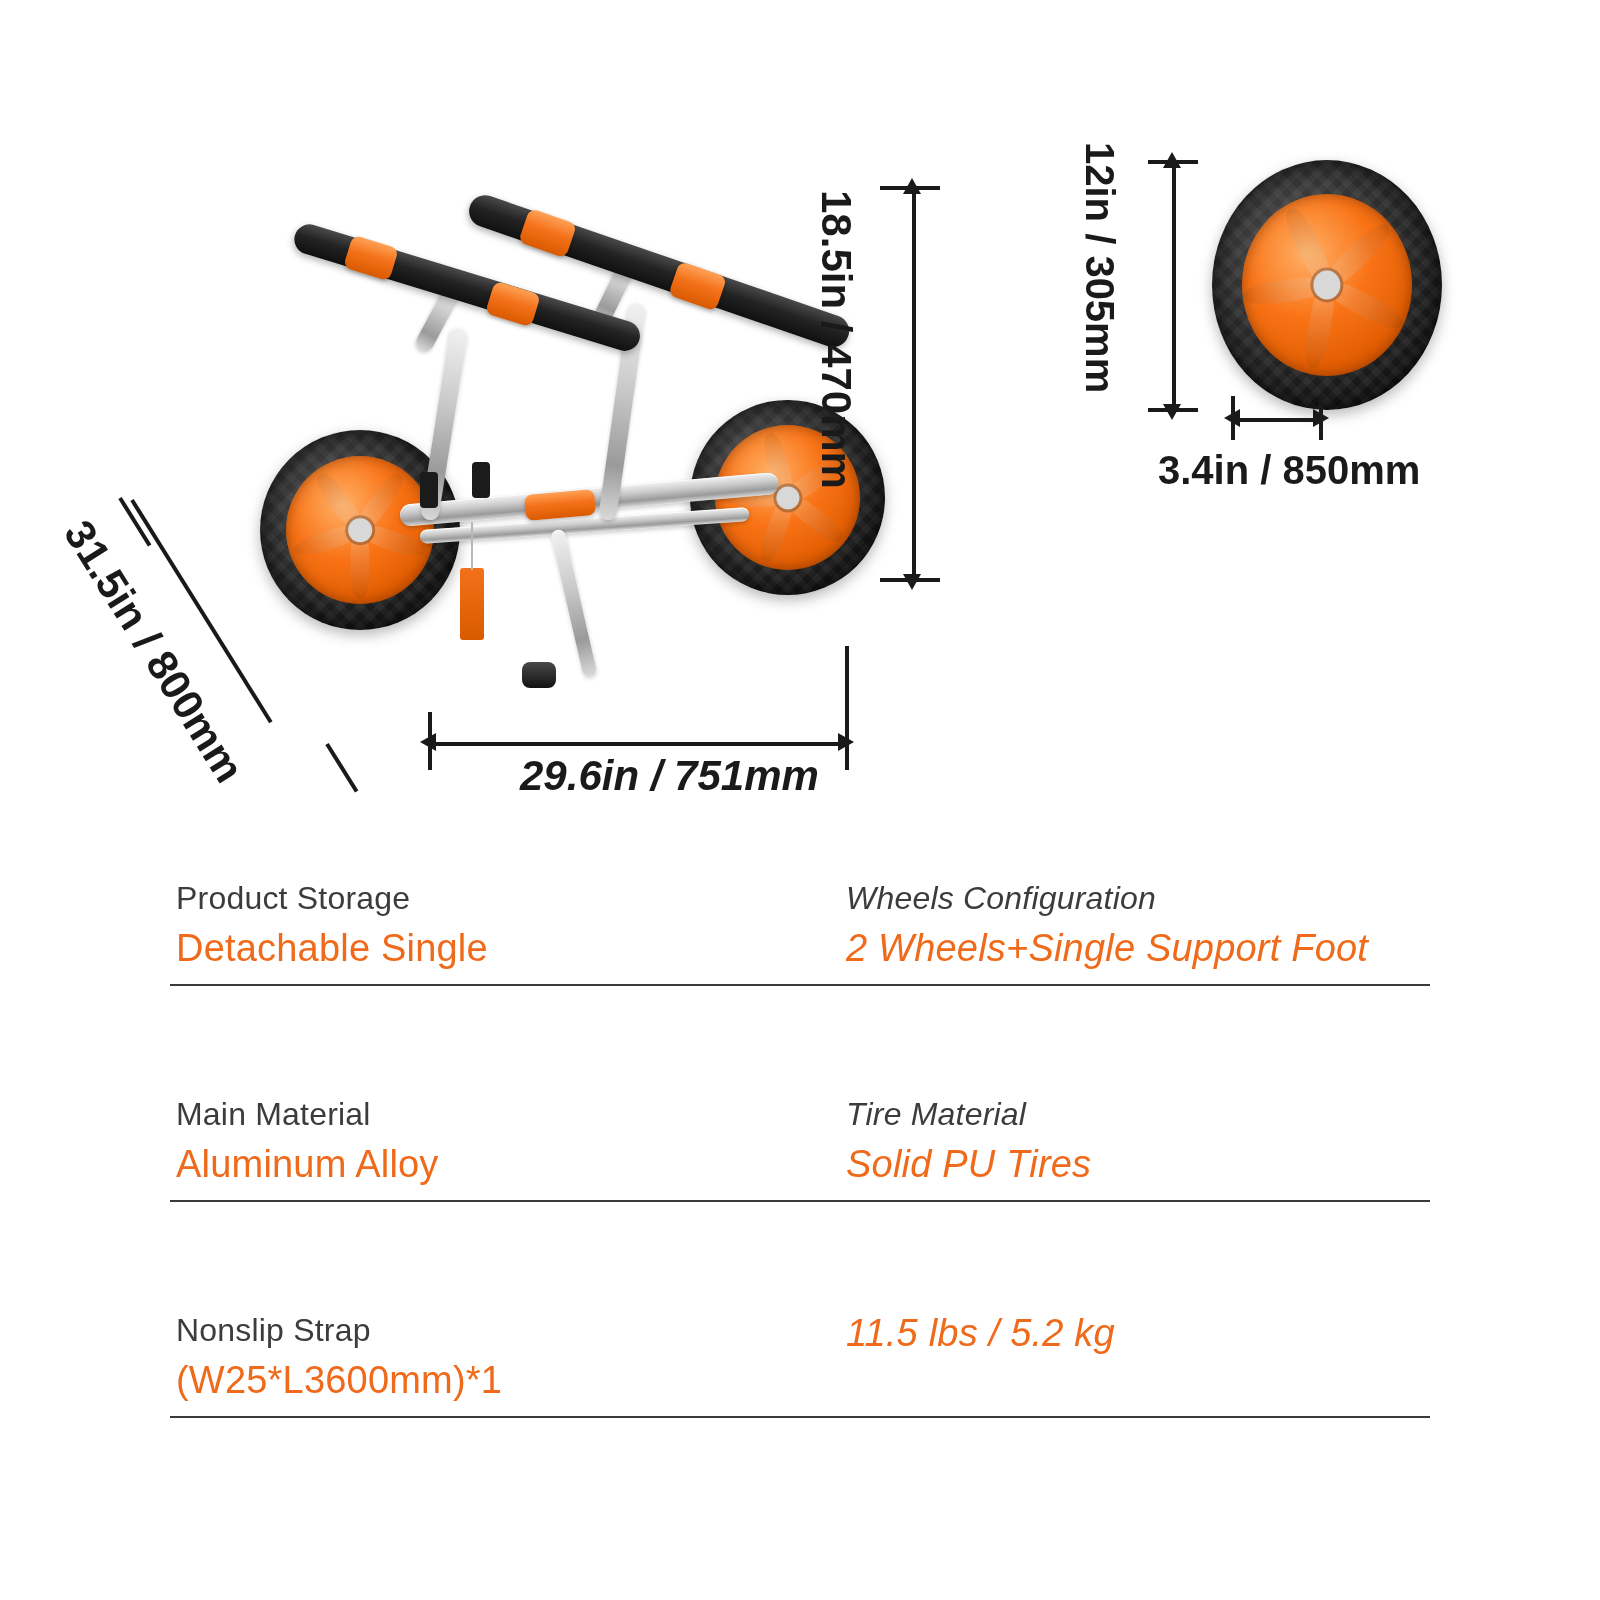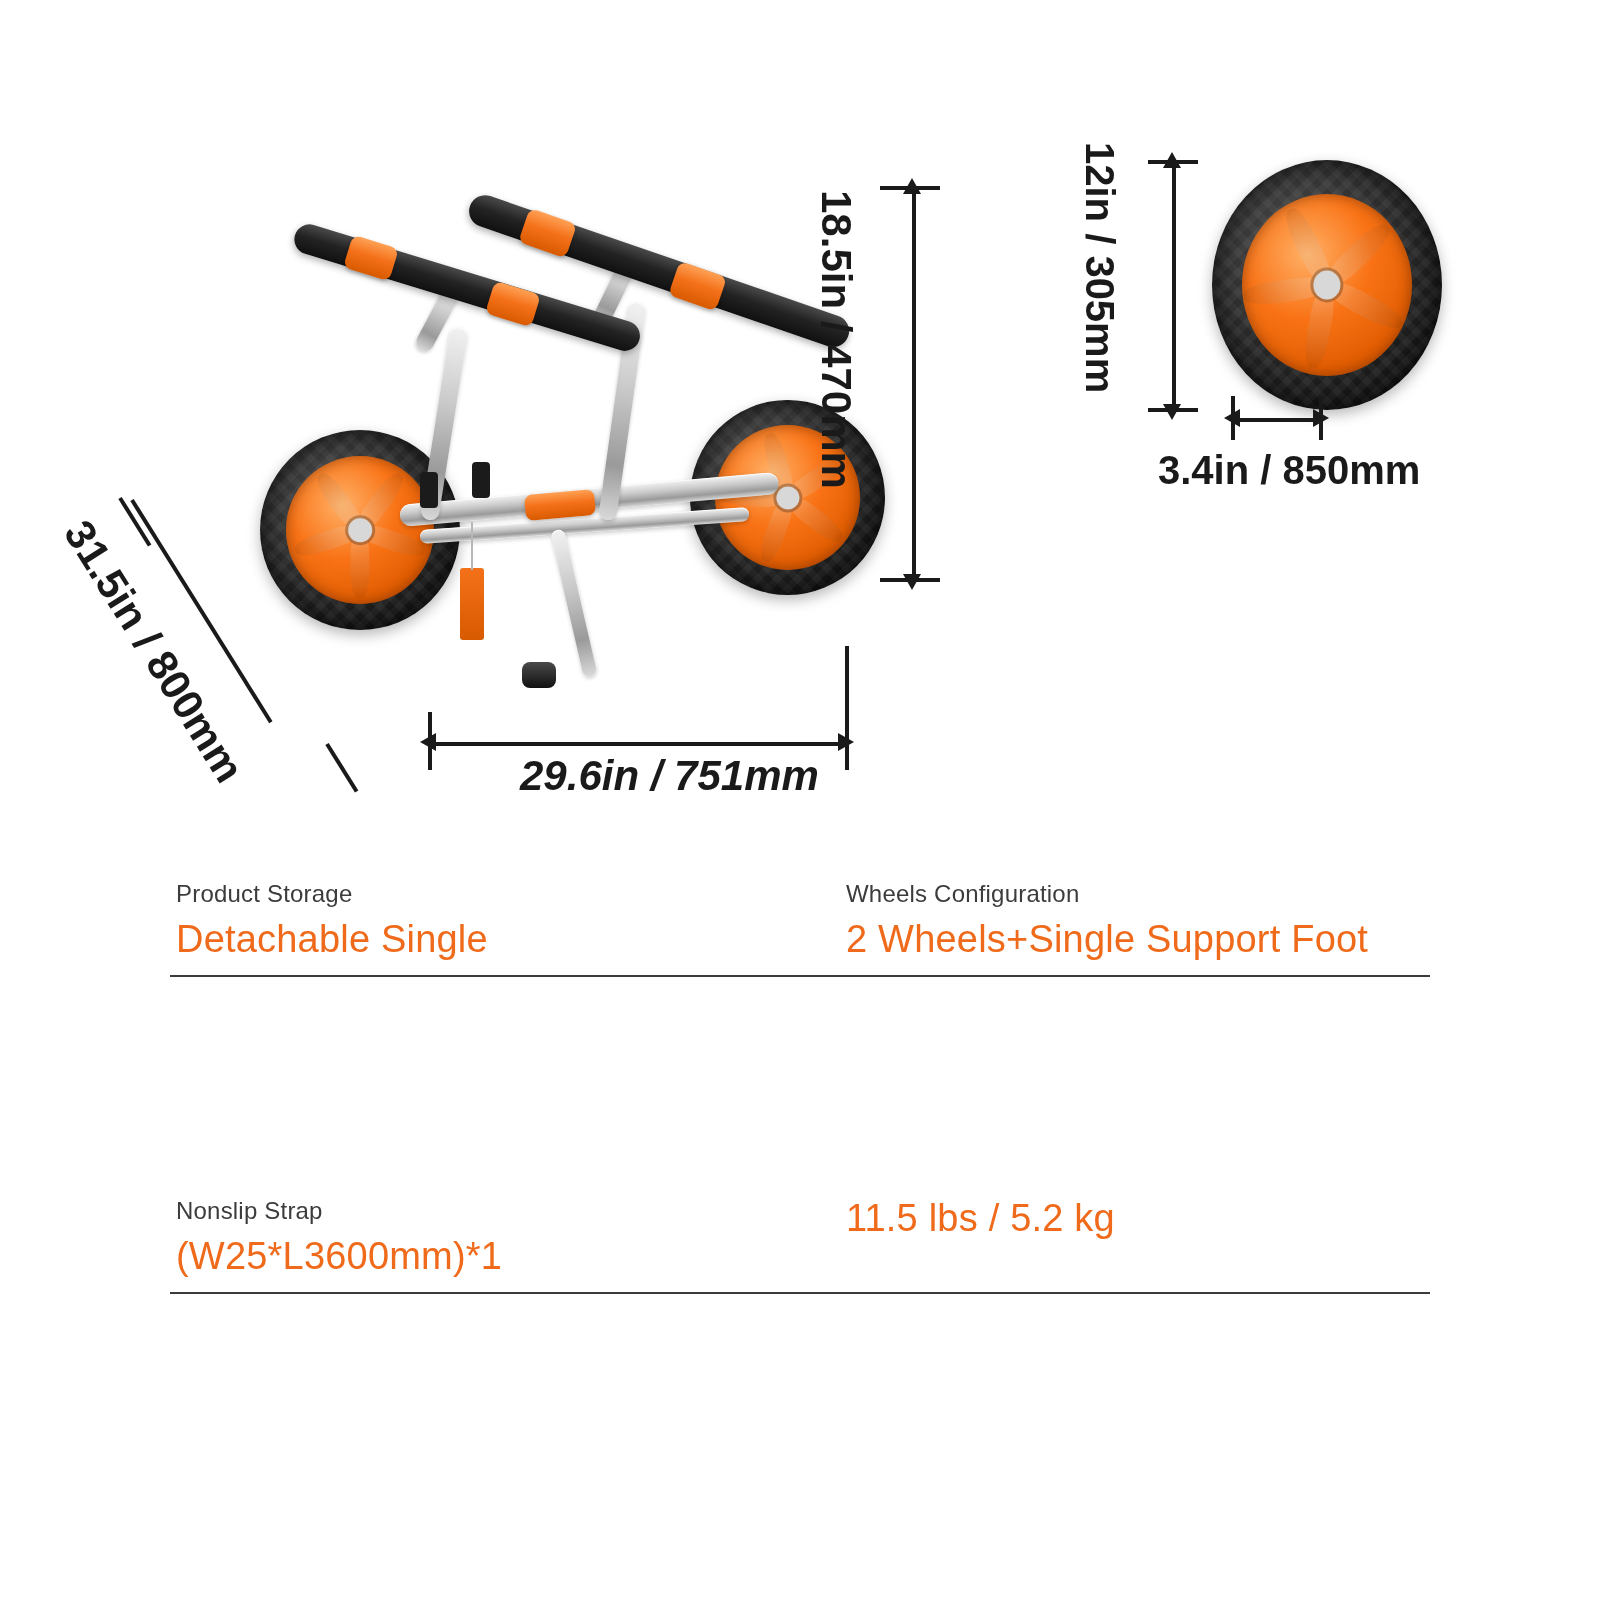--- a/index.html
+++ b/index.html
@@ -115,23 +115,23 @@
   .spec-row {
     display: flex;
     width: 100%;
   }
   .spec-cell {
     width: 50%;
     box-sizing: border-box;
     padding: 0 0 14px 6px;
     border-bottom: 2px solid #3b3b3b;
   }
-  .spec-cell.right { padding-left: 46px; }
+  .spec-cell.right { padding-left: 46px; font-style: italic; }
   .spec-label {
-    font-size: 24px;
+    font-size: 32px;
     color: #3c3c3c;
     margin-bottom: 10px;
     letter-spacing: .2px;
   }
   .spec-value {
     font-size: 38px;
     color: #ef6a1a;
     letter-spacing: .2px;
     white-space: nowrap;
   }
@@ -279,20 +279,30 @@
       <div class="spec-value">Detachable Single</div>
     </div>
     <div class="spec-cell right">
       <div class="spec-label">Wheels Configuration</div>
       <div class="spec-value">2 Wheels+Single Support Foot</div>
     </div>
   </div>
 
   <div class="spec-spacer"></div>
 
+  <div class="spec-row">
+    <div class="spec-cell">
+      <div class="spec-label">Main Material</div>
+      <div class="spec-value">Aluminum Alloy</div>
+    </div>
+    <div class="spec-cell right">
+      <div class="spec-label">Tire Material</div>
+      <div class="spec-value">Solid PU Tires</div>
+    </div>
+  </div>
 
   <div class="spec-spacer"></div>
 
   <div class="spec-row">
     <div class="spec-cell">
       <div class="spec-label">Nonslip Strap</div>
       <div class="spec-value">(W25*L3600mm)*1</div>
     </div>
     <div class="spec-cell right">
       <div class="spec-value">11.5 lbs / 5.2 kg</div>

